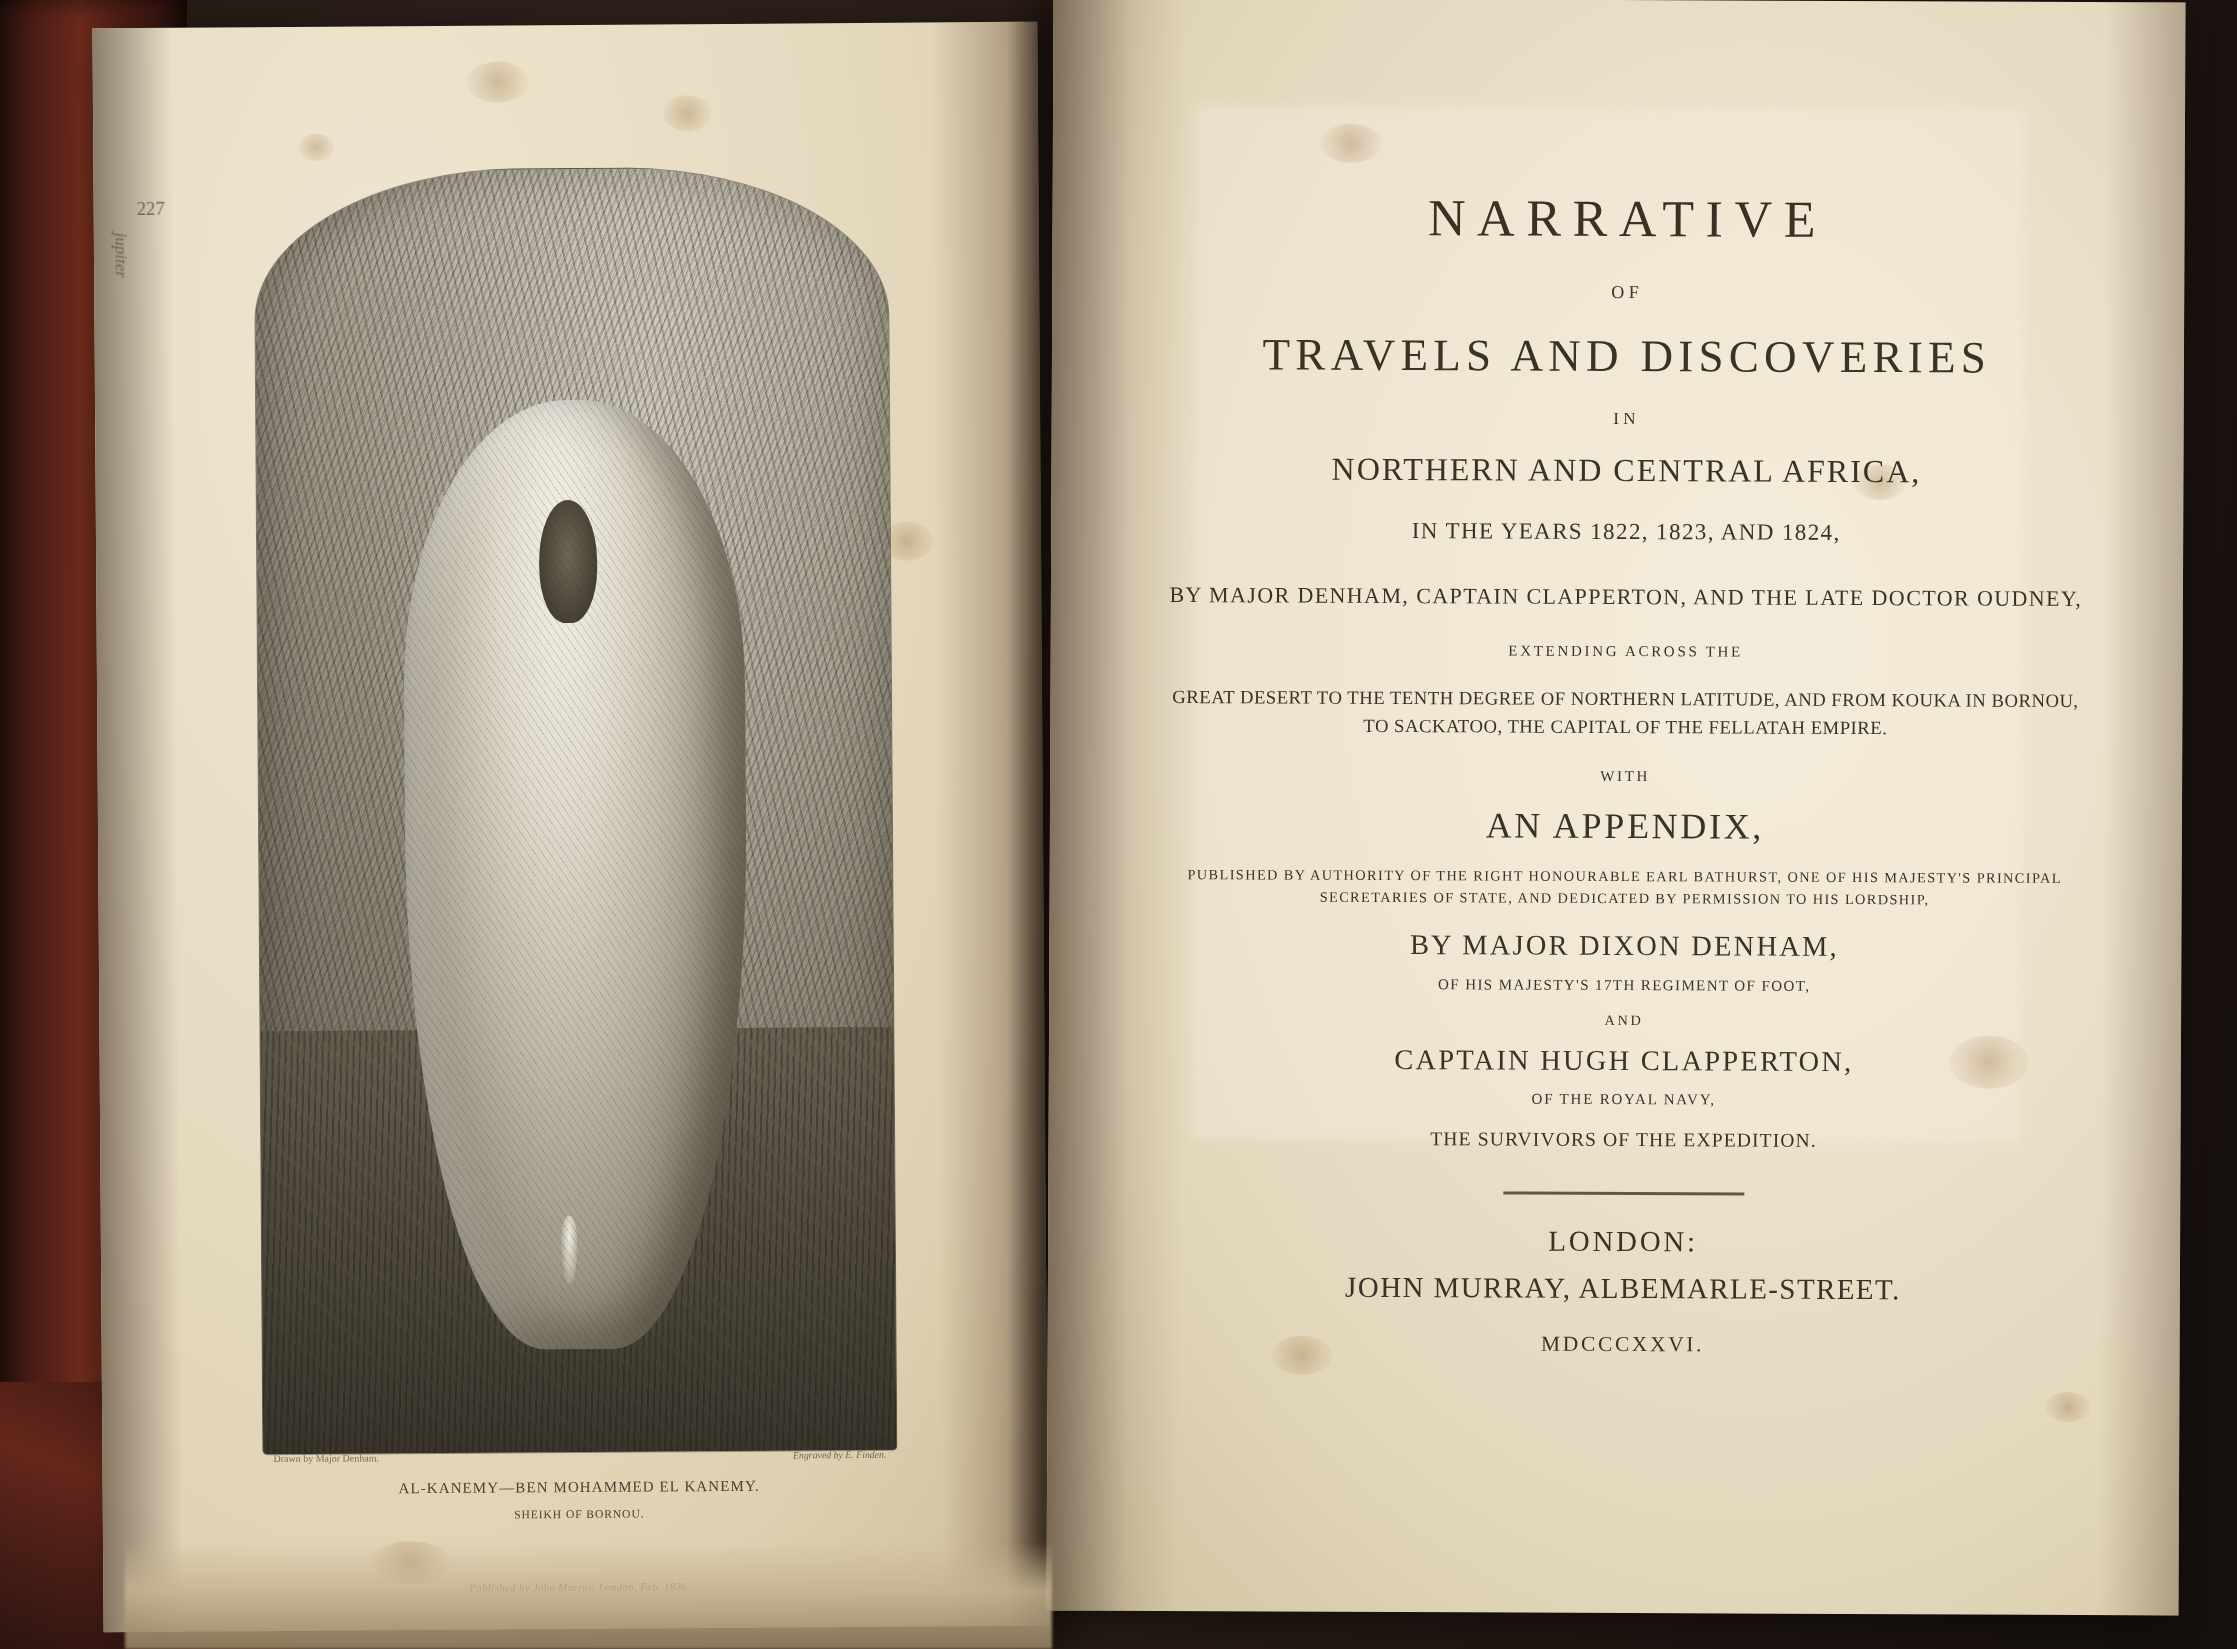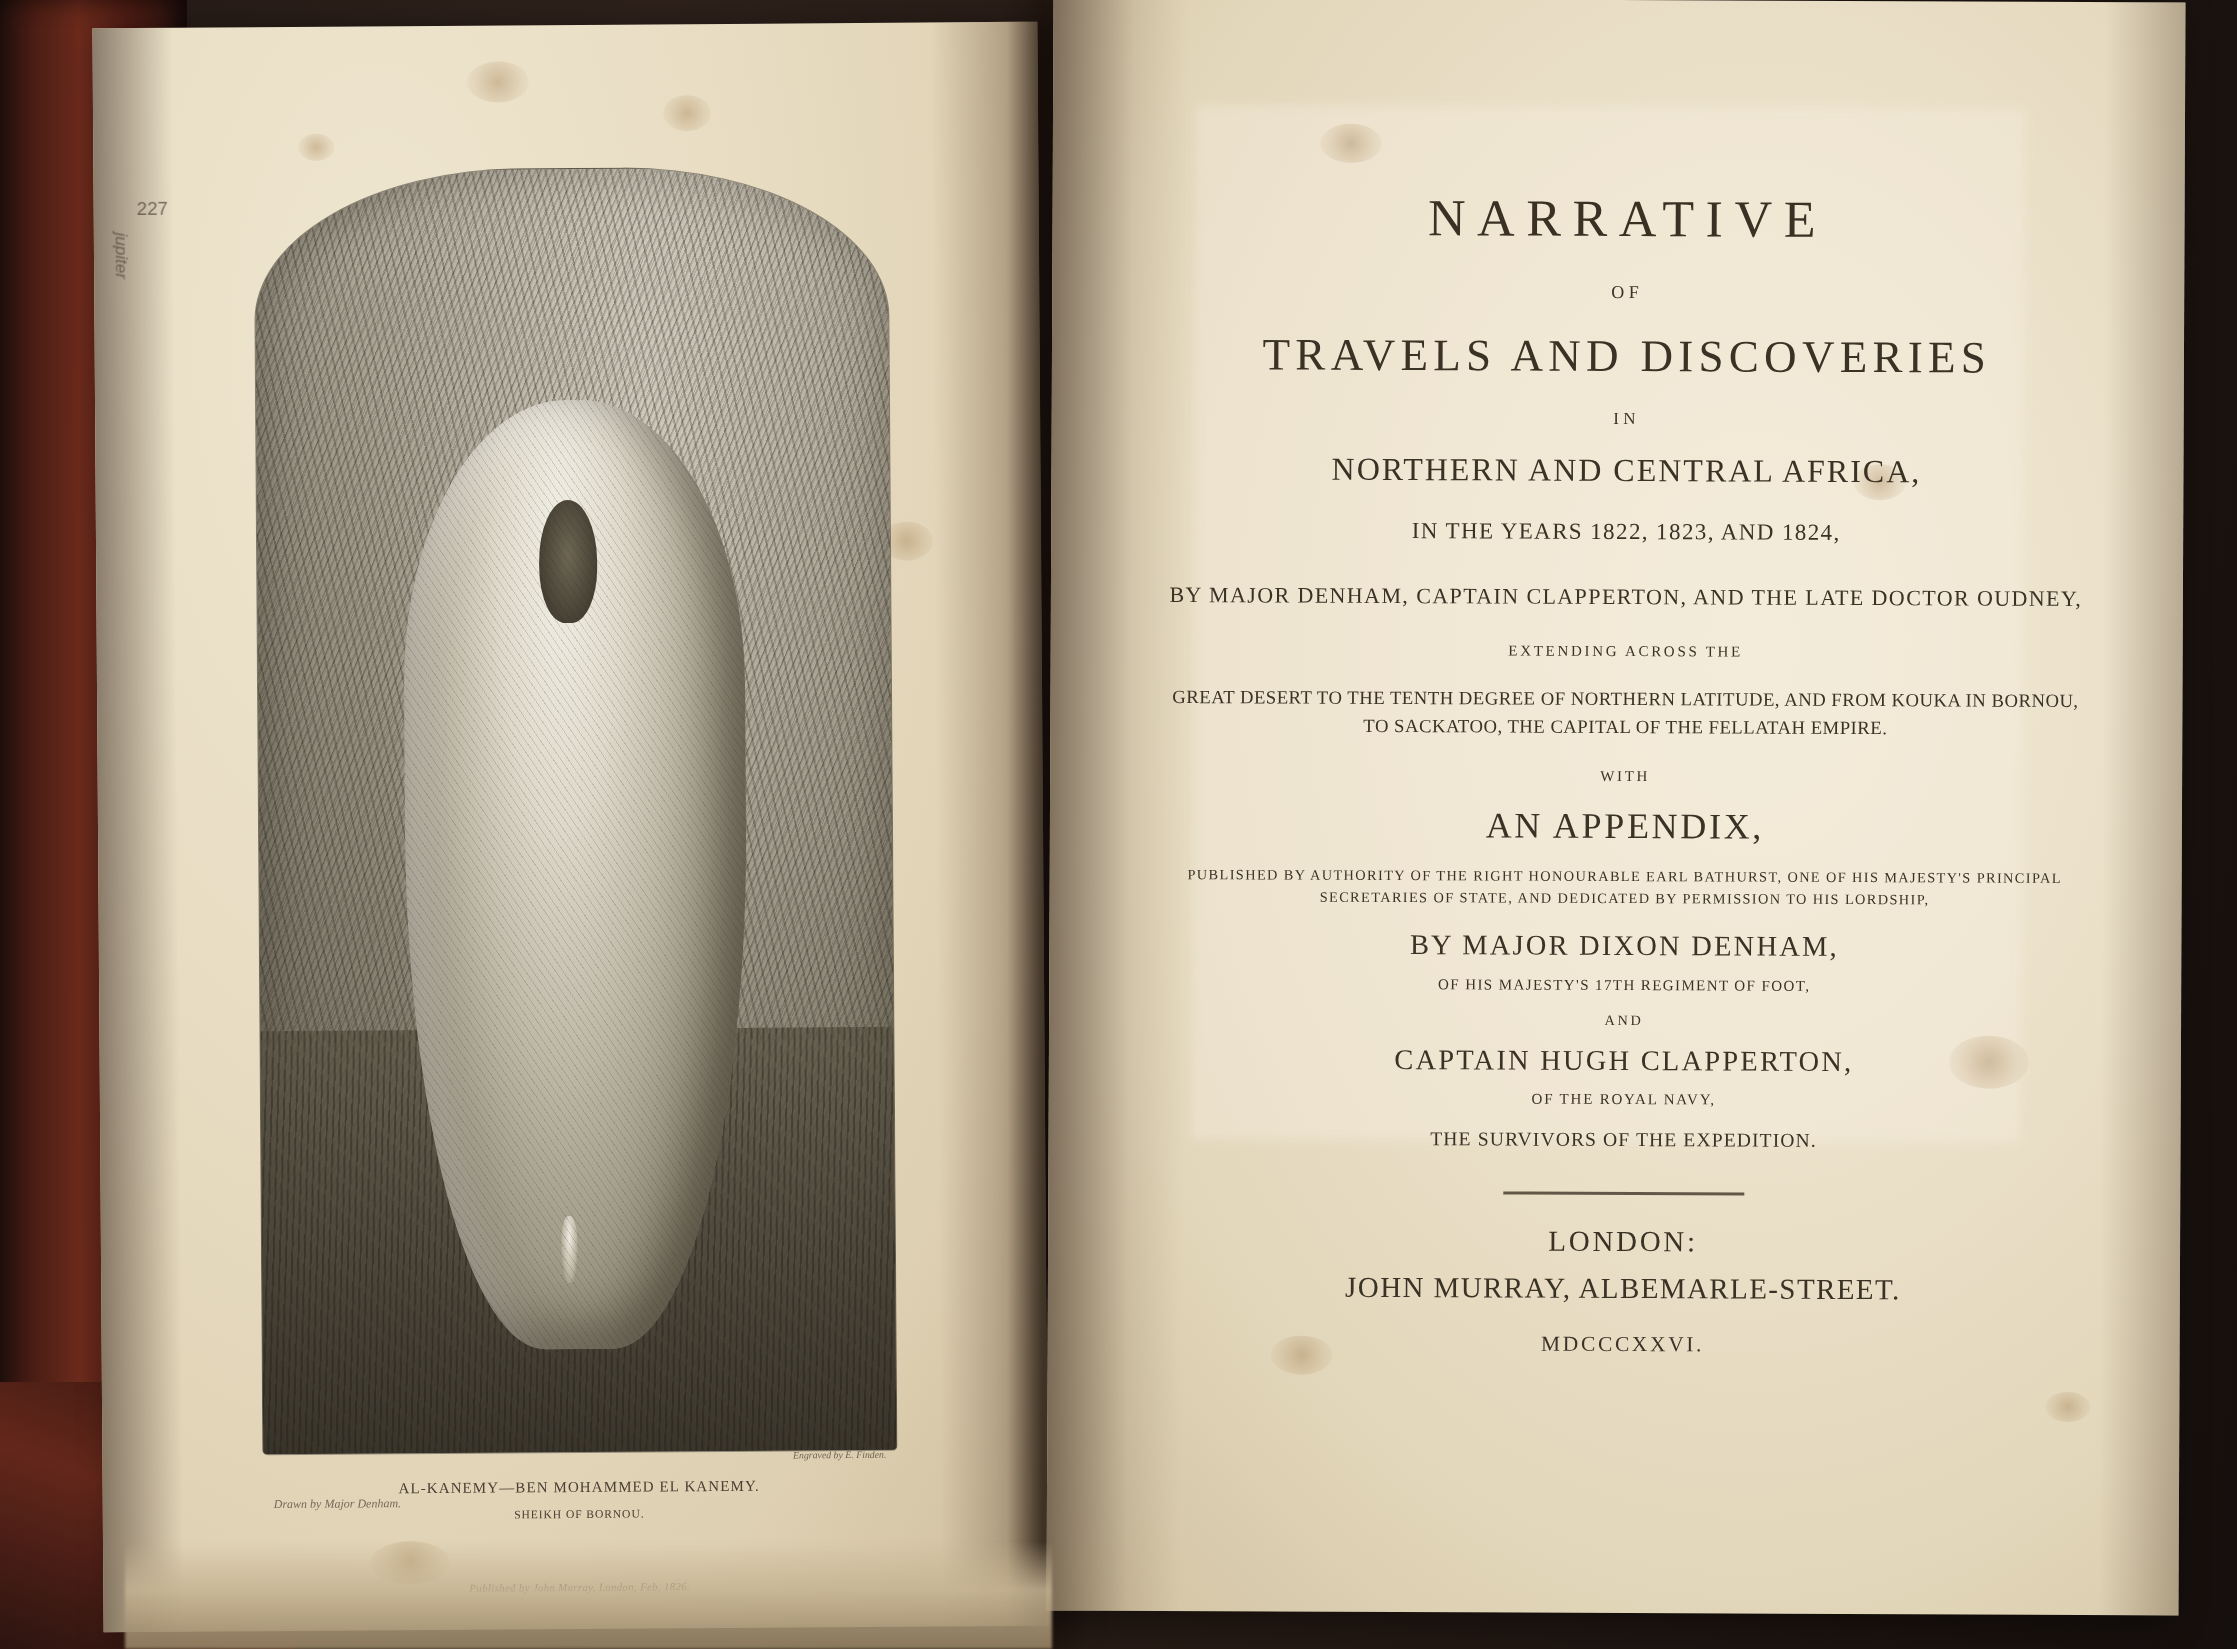--- a/index.html
+++ b/index.html
@@ -86,21 +86,21 @@
     pointer-events: none;
   }
 
   
   .annotation {
     position: absolute;
     left: 43px;
     top: 169px;
     width: 98px;
     color: #55483a;
-    font-family: Liberation Sans, sans-serif;
+    font-family: Liberation Serif, serif;
     font-size: 18.7px;
     line-height: 1.25;
     opacity: 0.75;
   }
   .annotation .anno-line2 {
     display: block;
     transform: rotate(90deg) translate(12.5px, 5.3px);
     transform-origin: left top;
     font-style: italic;
     font-size: 17px;
@@ -189,24 +189,23 @@
     color: #4a4034;
     font-family: "Liberation Serif", serif;
     letter-spacing: 1.1px;
   }
   .plate-caption.line1 { top: 1454px; font-size: 15px; }
   .plate-caption.line2 { top: 1483px; font-size: 11.6px; letter-spacing: 0.9px; }
   .plate-caption.line3 { top: 1556px; font-size: 10.7px; font-style: italic; letter-spacing: 0.4px; opacity: 0.85; }
   .plate-credit-left {
     position: absolute;
     left: 171px;
-    top: 1470px;
-    font-size: 12px;
+    top: 1426px;
+    font-size: 10px;
     color: #5a5044;
-    font-style: italic;
     opacity: 0.8;
   }
   .plate-credit-right {
     position: absolute;
     left: 0;
     width: 784px;
     text-align: right;
     top: 1426px;
     font-size: 9.8px;
     color: #5a5044;

